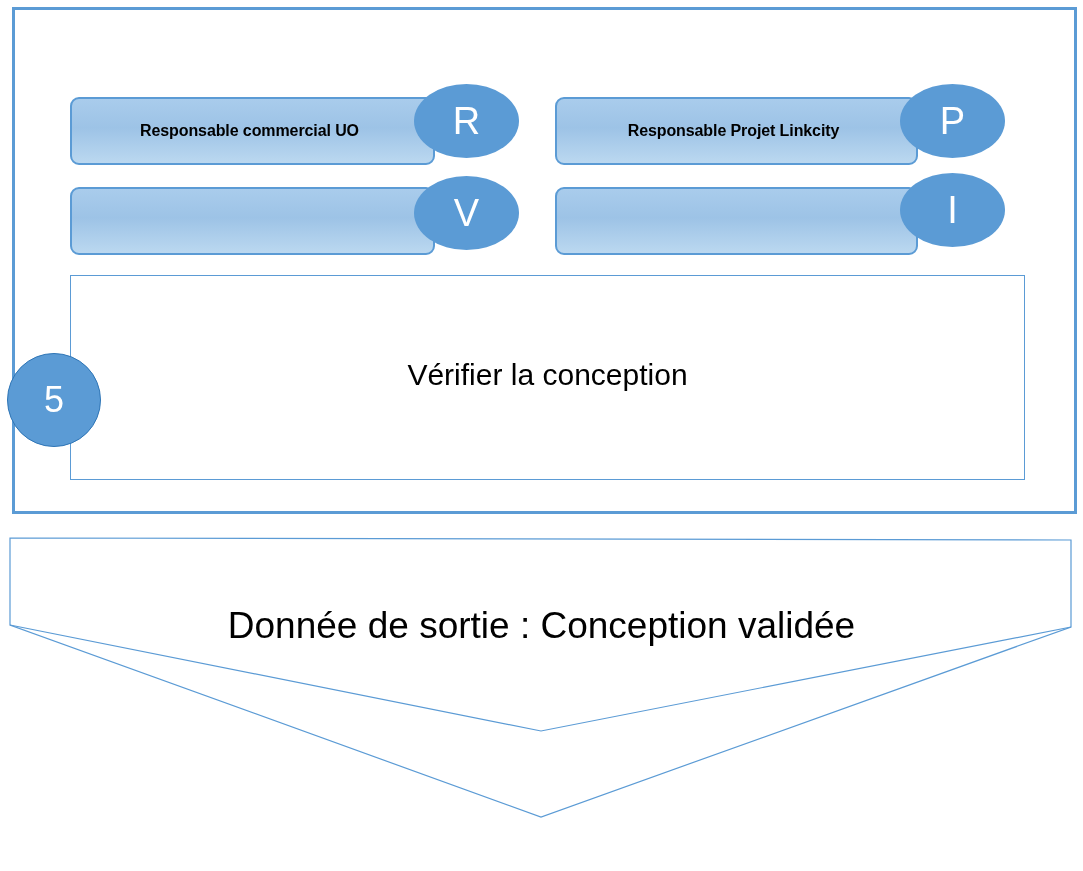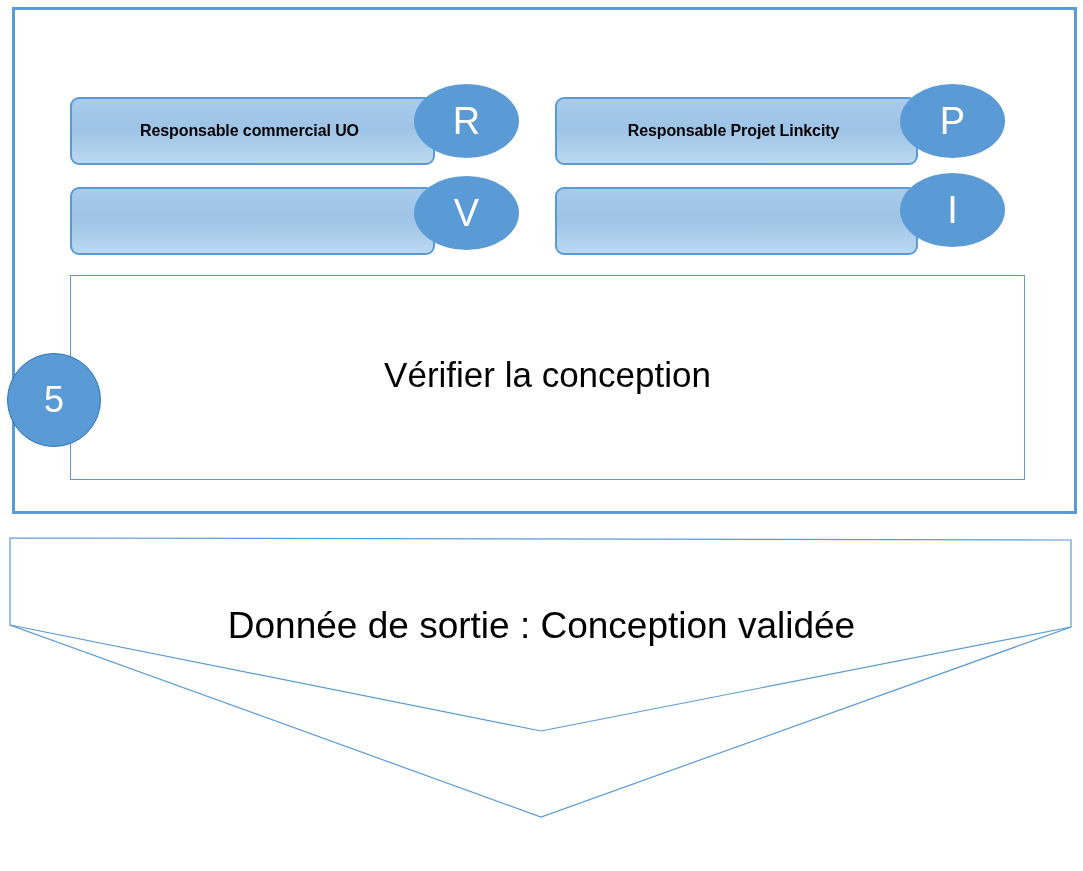--- a/index.html
+++ b/index.html
@@ -82,21 +82,21 @@
     width: 955px;
     height: 205px;
     border: 1px solid #5B9BD5;
     box-sizing: border-box;
     background: #ffffff;
     display: flex;
     align-items: center;
     justify-content: center;
   }
   .activity-title {
-    font-size: 35px;
+    font-size: 30px;
     font-weight: normal;
     color: #000000;
     text-align: right;
     transform: translateY(-3px);
   }
 
   
   .step-circle {
     position: absolute;
     left: 7px;

